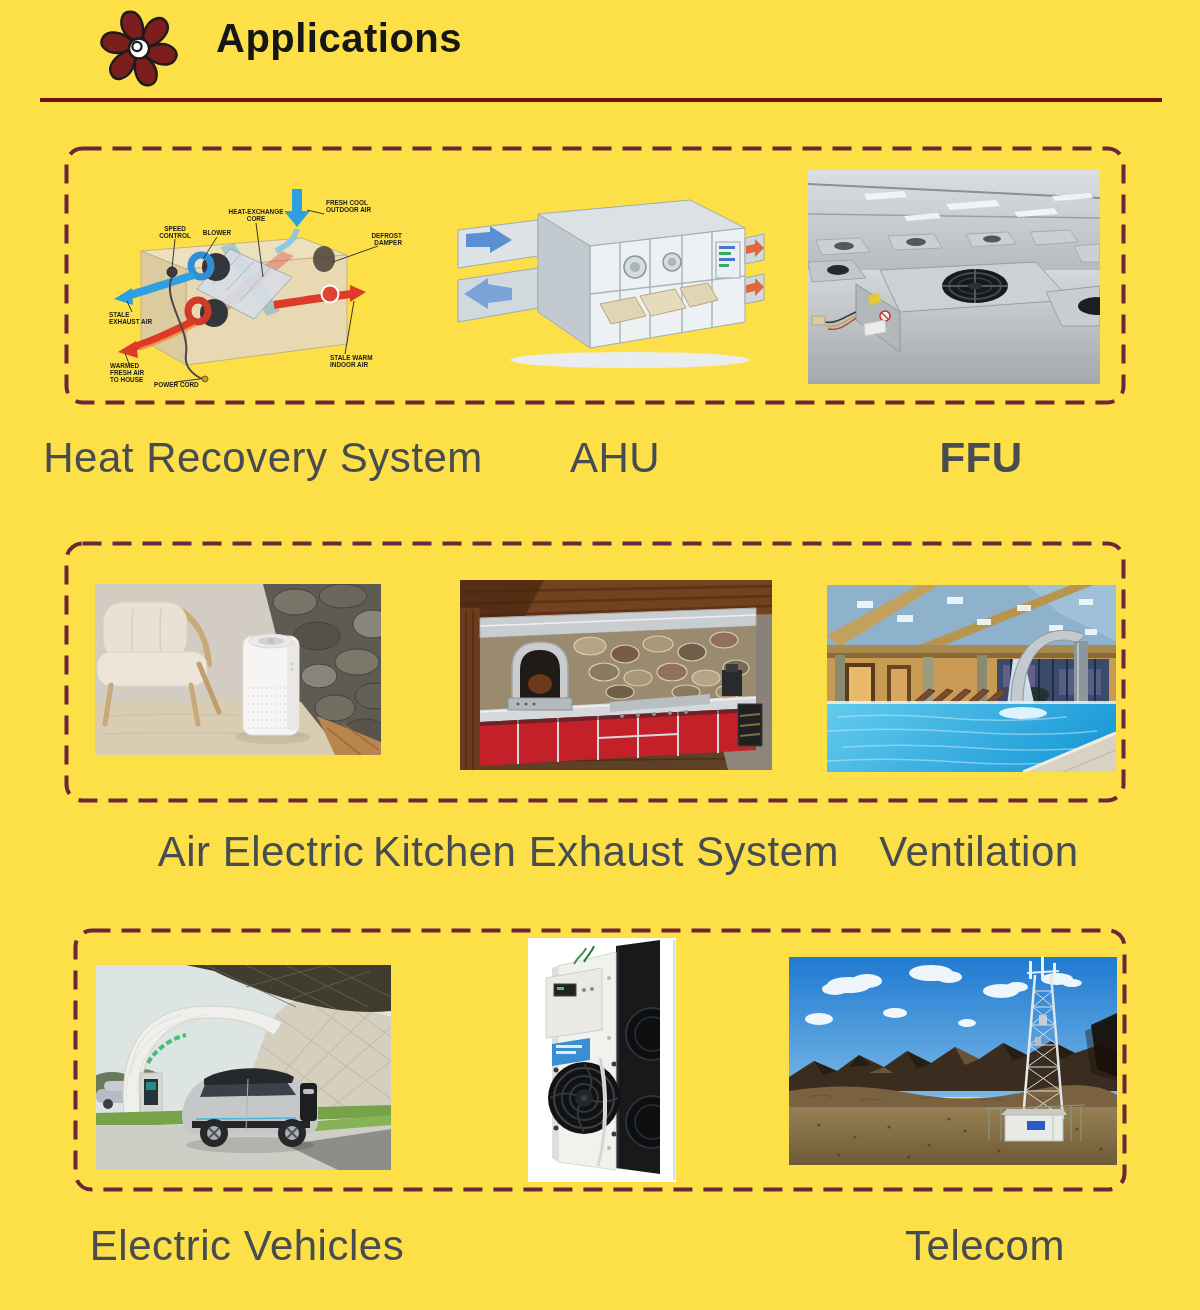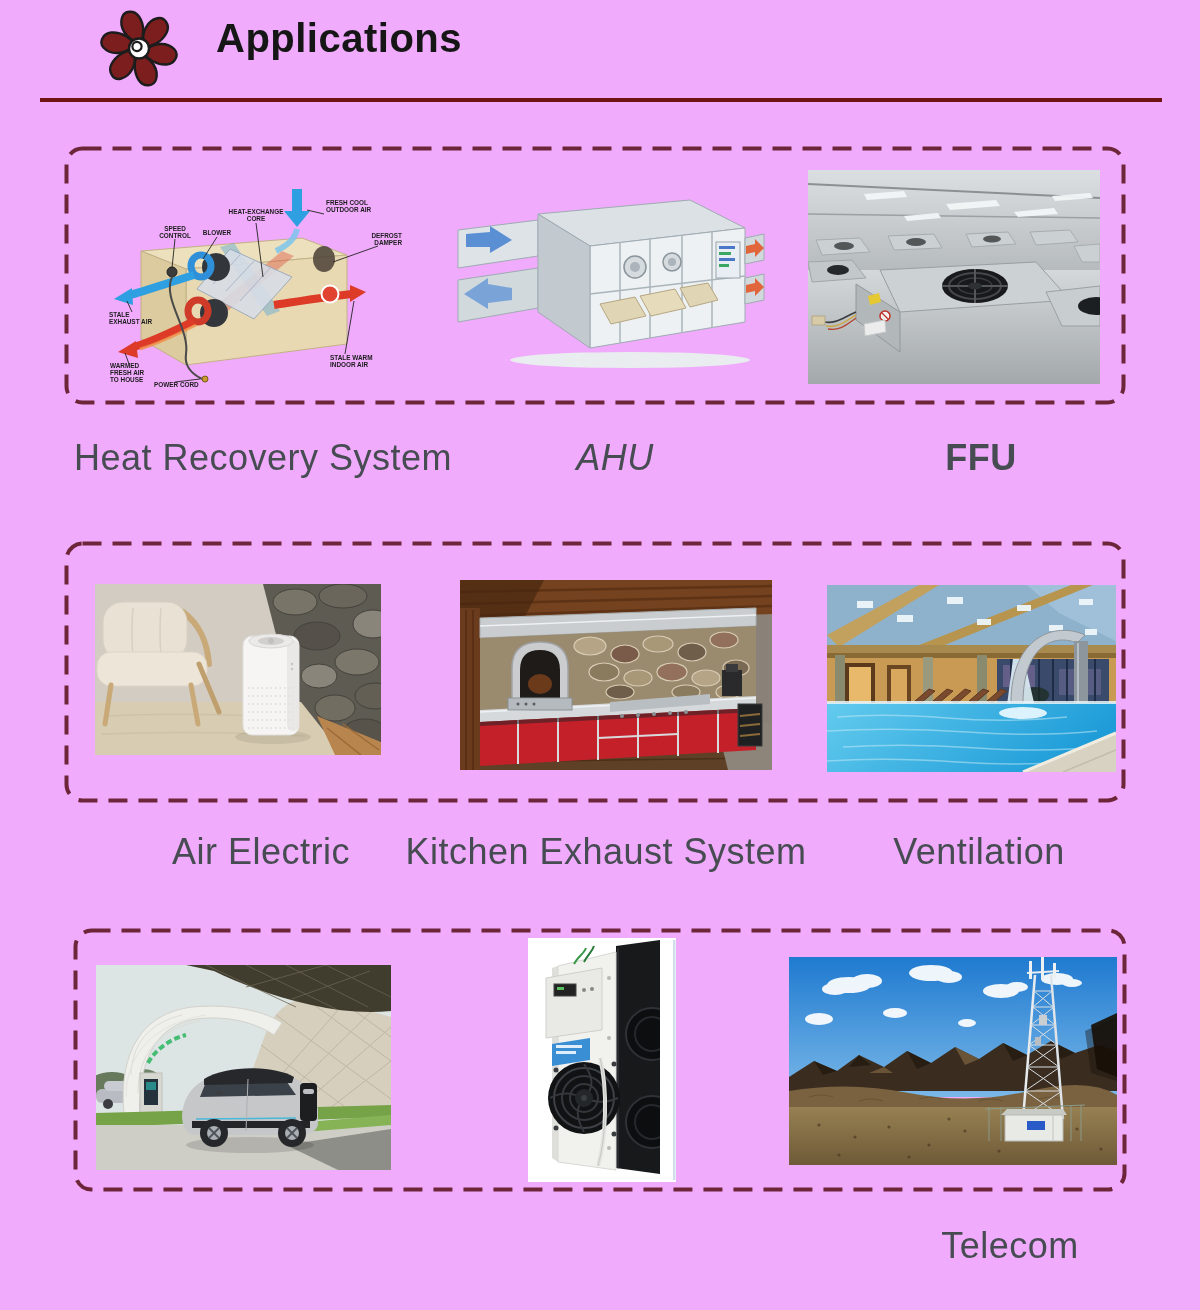--- a/index.html
+++ b/index.html
@@ -1,21 +1,21 @@
 <!DOCTYPE html>
 <html><head>
 <meta charset="utf-8">
 <style>
   html,body{margin:0;padding:0;background:#ffffff;}
-  #page{position:relative;width:1200px;height:1310px;background:#f0abfc;overflow:hidden;
+  #page{position:relative;width:1200px;height:1310px;background:#fde047;overflow:hidden;
         font-family:"Liberation Sans","DejaVu Sans",sans-serif;}
   .abs{position:absolute;}
   #page-title{font-size:40px;font-weight:bold;color:#161616;letter-spacing:.5px;}
   .hrule{background:#701313;height:4px;}
-  .caption{font-size:36px;font-weight:300;color:#474c52;letter-spacing:.5px;white-space:nowrap;
+  .caption{font-size:42px;font-weight:300;color:#474c52;letter-spacing:.5px;white-space:nowrap;
            transform:translateX(-50%);line-height:48px;}
   .tile{overflow:hidden;}
   .tile svg{display:block;}
   .dash-box{pointer-events:none;}
   svg text{font-family:"Liberation Sans","DejaVu Sans",sans-serif;}
   .ann{font-size:6.4px;font-weight:bold;fill:#1b1b1b;}
 </style>
 </head>
 <body>
 
@@ -229,21 +229,21 @@
       <path d="M48,145 C36,152 30,158 18,156" stroke="#caa84a" stroke-width="1.6" fill="none"></path>
       <path d="M48,148 C38,155 32,161 20,159" stroke="#b5452e" stroke-width="1.4" fill="none"></path>
       <rect x="4" y="146" width="13" height="9" fill="#d8cba8" stroke="#b5a787" stroke-width="1"></rect>
 
       <polygon points="238,122 292,116 292,156 254,156" fill="#c8cdd0" stroke="#9aa0a3" stroke-width="1"></polygon>
       <ellipse cx="288" cy="136" rx="18" ry="9" fill="#1c1f21"></ellipse>
     </svg>
   </div>
 
   <div class="abs caption" style="left:263px;top:434px;">Heat Recovery System</div>
-  <div class="abs caption" style="left:615px;top:434px;font-style:italic;">AHU</div>
+  <div class="abs caption" style="left:615px;top:434px;">AHU</div>
   <div class="abs caption" style="left:981px;top:434px;font-weight:bold;">FFU</div>
 
   <svg class="abs dash-box" style="left:64px;top:541px;" width="1062" height="262">
     <rect x="2.5" y="2.5" width="1057" height="257" rx="16" fill="none" stroke="#6d2639" stroke-width="4" stroke-dasharray="19 11"></rect>
   </svg>
 
   <div class="abs tile" style="left:95px;top:584px;width:286px;height:171px;">
     <svg width="286" height="171" viewBox="0 0 286 171">
       <rect width="286" height="171" fill="#d2ccc2"></rect>
 
@@ -701,15 +701,16 @@
       <polygon points="212,158 278,158 274,152 218,152" fill="#c8cac6"></polygon>
       <rect x="216" y="158" width="58" height="26" fill="#e8eae6" stroke="#b8bab6" stroke-width="1"></rect>
       <rect x="238" y="164" width="18" height="9" fill="#2a5ac8"></rect>
       <line x1="264" y1="158" x2="264" y2="184" stroke="#c2c4c0" stroke-width="1"></line>
 
       <polygon points="302,68 328,56 328,120 308,112" fill="#181008" opacity="0.92"></polygon>
       <polygon points="296,74 328,60 328,124 302,116" fill="#181008" opacity="0.4"></polygon>
     </svg>
   </div>
 
-  <div class="abs caption" style="left:1010px;top:1222px;">Telecom</div>
+  <div class="abs caption" style="left:247px;top:1222px;">Electric Vehicles</div>
+  <div class="abs caption" style="left:985px;top:1222px;">Telecom</div>
 
 </div>
 
 </body></html>

